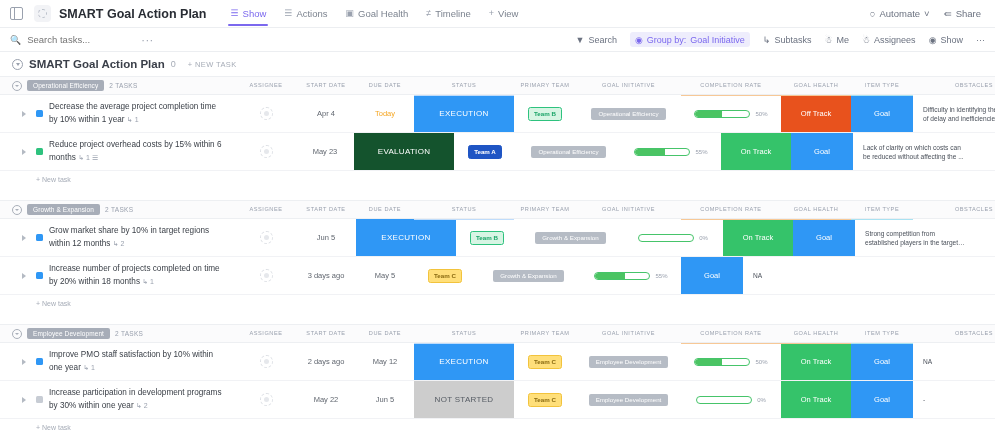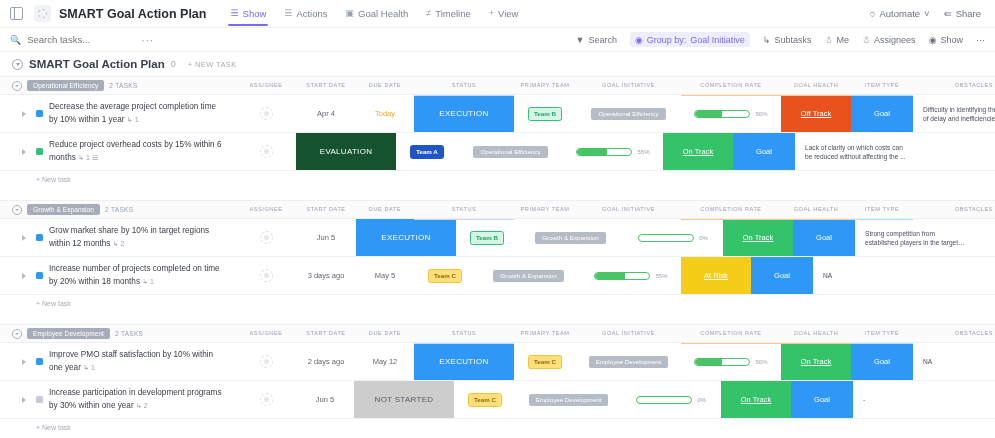--- a/index.html
+++ b/index.html
@@ -140,21 +140,21 @@
   .status-cell { color: #fff; font-size: 8px; letter-spacing: .3px; font-weight: normal; }
   .tag { font-size: 6.2px; border-radius: 2.5px; padding: 2.5px 5px; white-space: nowrap; font-weight:bold;}
   .tag.green { background: #d7f5e4; color: #1aa468; border: 1px solid #2ec27e; }
   .tag.blue  { background: #1f55c4; color: #fff; border: 1px solid #1f55c4; }
   .tag.yellow{ background: #ffdf7a; color: #8a6a10; border: 1px solid #f2c33c; }
   .init-tag { background: #b6bcc5; color: #fff; font-size: 6.2px; border-radius: 2px; padding: 2.5px 7px; white-space: nowrap;}
   .rate-wrap { display: flex; align-items: center; gap: 5px; }
   .bar { width: 56px; height: 8px; border-radius: 5px; border: 1px solid #46c46a; background: #fff; overflow: hidden; }
   .bar i { display: block; height: 100%; background: #4bc463; border-radius: 5px 0 0 5px;}
   .pct { font-size: 6px; color: #9aa1ae; }
-  .health-cell { color: #fff; font-size: 7.5px; text-decoration: underline; }
+  .health-cell { color: #fff; font-size: 7.5px; }
   .item-cell { background: #2f97f5; color: #fff; font-size: 7.5px; }
   .obst { font-size: 6.6px; color: #4a505a; line-height: 9px; padding: 0 10px; display:block; text-align:left;}
   .cell.obst-cell { justify-content: flex-start; }
   .newtask-row { height: 17px; display: flex; align-items: center; padding-left: 36px; font-size: 7px; color: #a6acb7; background:#fff; cursor:pointer;}
   .group-gap { height: 12px; background: #fff; }
   .cell.obst-cell span { display: -webkit-box; -webkit-line-clamp: 2; -webkit-box-orient: vertical; overflow: hidden;}
 </style>
 </head>
 <body>
 
@@ -304,20 +304,23 @@
       <div class="row-name">
         <span class="row-arrow"></span>
         <span class="row-sq" style="background:#2ec27e"></span>
         <span class="task-text">Reduce project overhead costs by 15% within 6 months <span class="sub">↳ 1</span> <span class="sub">☰</span></span>
       </div>
       <div class="cell c-assignee">
         <span class="avatar">
           <i></i>
         </span>
       </div>
+      <div class="cell c-due">
+        <span>May 23</span>
+      </div>
       <div class="cell c-status status-cell" style="background:#14532d">EVALUATION</div>
       <div class="cell c-team">
         <span class="tag blue">Team A</span>
       </div>
       <div class="cell c-init">
         <span class="init-tag">Operational Efficiency</span>
       </div>
       <div class="cell c-rate">
         <span class="rate-wrap">
           <span class="bar">
@@ -410,21 +413,20 @@
         <span class="init-tag">Growth &amp; Expansion</span>
       </div>
       <div class="cell c-rate">
         <span class="rate-wrap">
           <span class="bar">
             <i style="width:55%"></i>
           </span>
           <span class="pct">55%</span>
         </span>
       </div>
-      <div class="cell c-health health-cell" style="background:#f5cc18">At Risk</div>
       <div class="cell c-item item-cell">Goal</div>
       <div class="cell c-obst obst-cell">
         <span class="obst">NA</span>
       </div>
     </div>
     <div class="newtask-row">+ New task</div>
     <div class="group-gap"></div>
     <div class="grouphdr">
       <div class="gh-left">
         <div class="gh-caret">
@@ -486,20 +488,21 @@
       <div class="row-name">
         <span class="row-arrow"></span>
         <span class="row-sq" style="background:#c7ccd4"></span>
         <span class="task-text">Increase participation in development programs by 30% within one year <span class="sub">↳ 2</span></span>
       </div>
       <div class="cell c-assignee">
         <span class="avatar">
           <i></i>
         </span>
       </div>
+      <div class="cell c-start">May 22</div>
       <div class="cell c-due">
         <span>Jun 5</span>
       </div>
       <div class="cell c-status status-cell" style="background:#cdcdcd;color:#555b63">NOT STARTED</div>
       <div class="cell c-team">
         <span class="tag yellow">Team C</span>
       </div>
       <div class="cell c-init">
         <span class="init-tag">Employee Development</span>
       </div>

